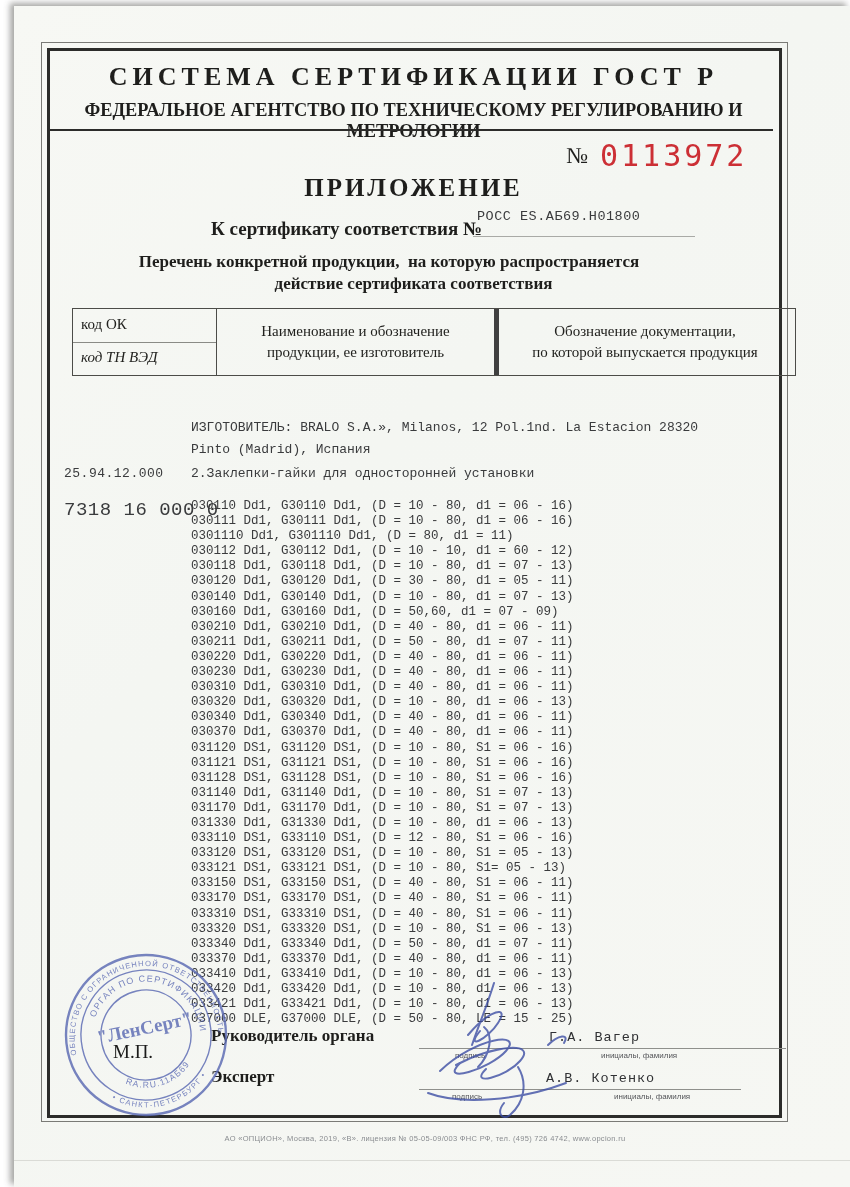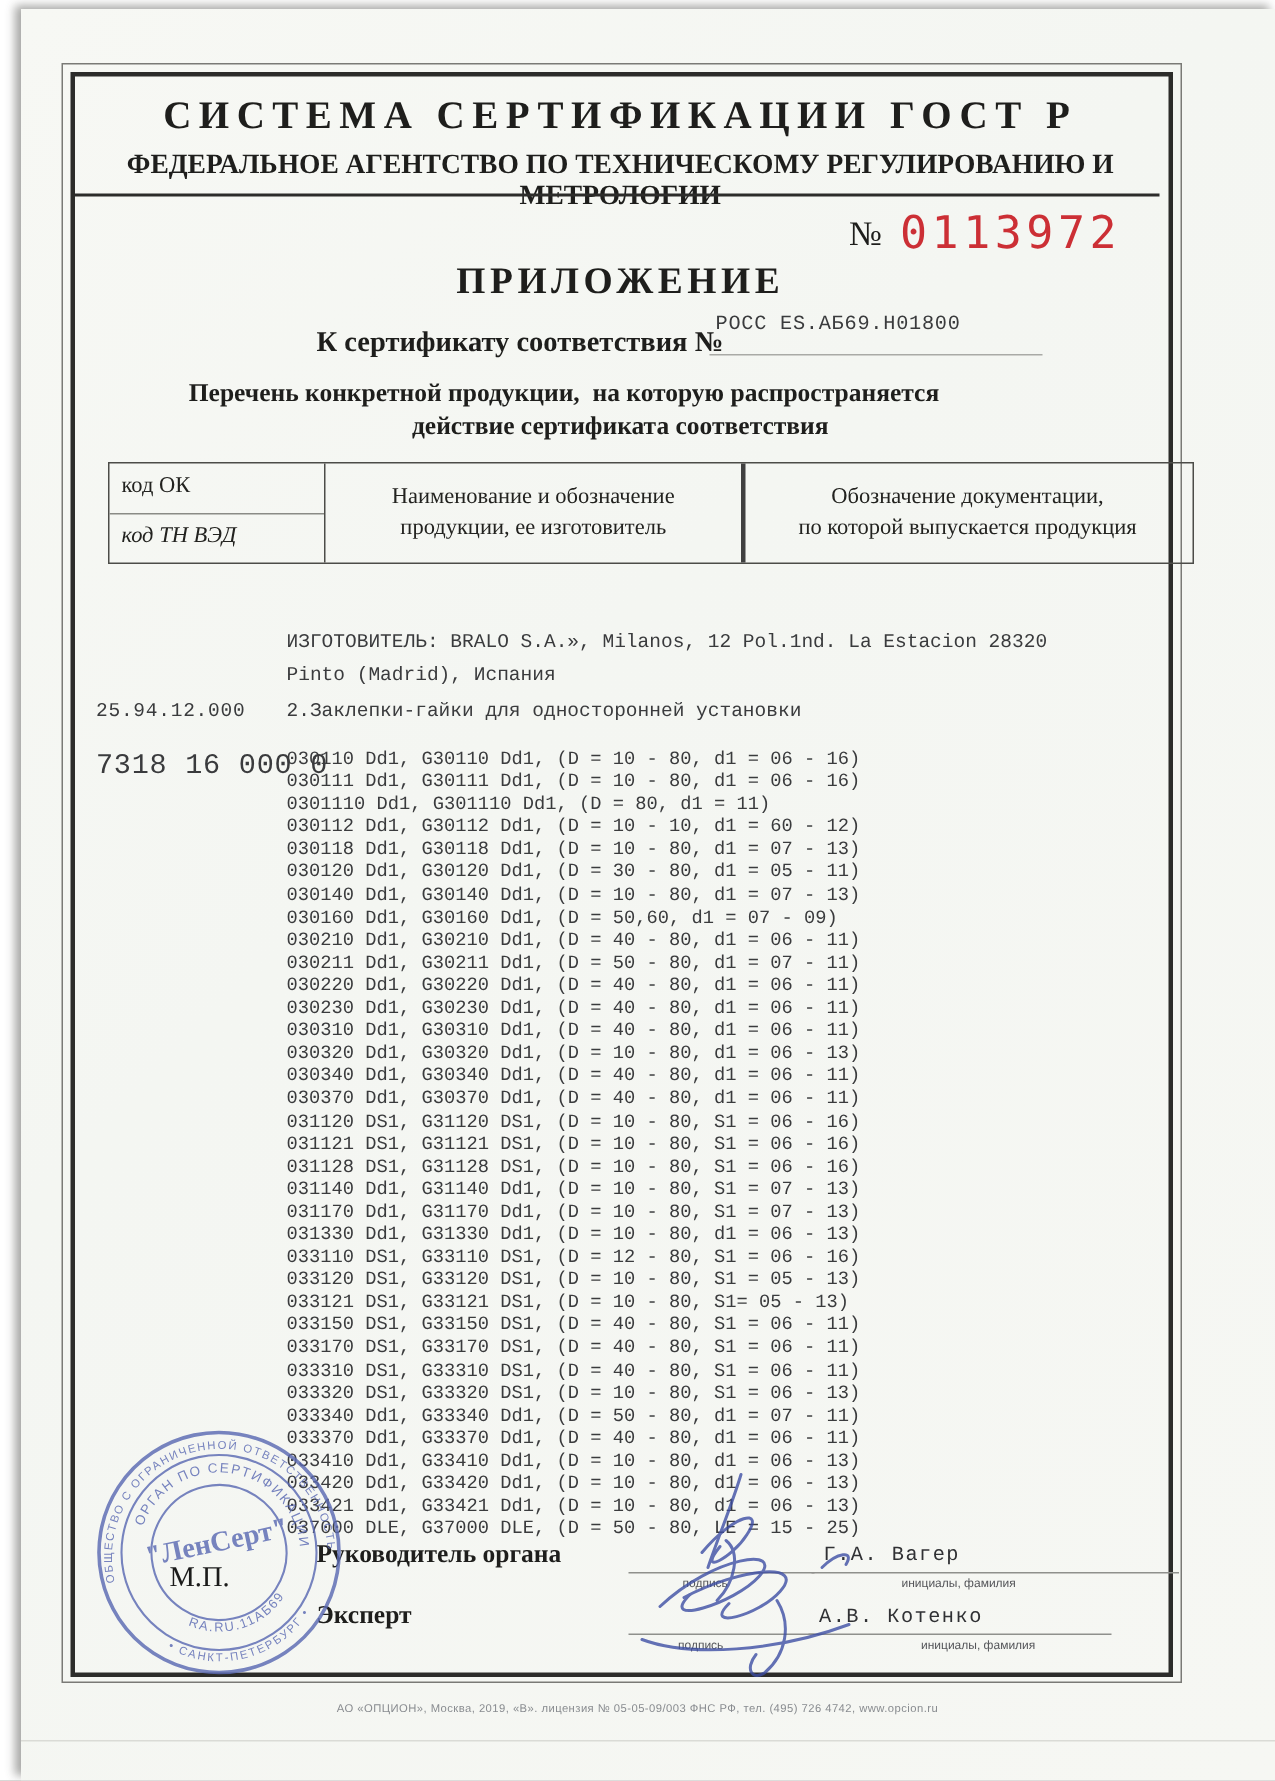--- a/index.html
+++ b/index.html
@@ -20,28 +20,28 @@
   .h1{left:41px;top:62px;width:745px;font-size:26px;letter-spacing:5px;}
   .h2{left:41px;top:100px;width:745px;font-size:18.5px;letter-spacing:0px;transform:scaleX(.99);}
   .hdiv{left:50px;top:129px;width:723px;height:2px;background:#2c2c2a;}
   .numsign{left:566px;top:143px;font-size:23px;color:#1e1e1c;font-family:"Liberation Serif",serif;}
   .numred{left:600px;top:138px;font-size:30px;letter-spacing:3px;color:#cc2f35;
           font-family:"DejaVu Sans Mono", monospace;}
   .title{left:41px;top:174px;width:745px;font-size:25px;letter-spacing:3px;}
   .certlabel{left:211px;top:218px;font-size:19px;}
   .certnum{left:477px;top:209px;font-size:13.5px;letter-spacing:.5px;}
   .certline{left:473px;top:236px;width:222px;height:1px;background:#a9aaa6;}
-  .sub1{left:41px;top:252px;width:670px;font-size:17px;}
+  .sub1{left:41px;top:252px;width:670px;font-size:17px;padding-left:13px;}
   .sub2{left:41px;top:274px;width:745px;font-size:17px;}
   .tbl{left:72px;top:308px;width:722px;height:66px;border:1px solid #4c4c48;}
   .tbl .c1{position:absolute;left:0;top:0;width:143px;height:100%;border-right:1px solid #4c4c48;}
   .tbl .c1a{position:absolute;left:8px;top:7px;font-size:15px;color:#22221f;}
   .tbl .c1div{position:absolute;left:0;top:33px;width:143px;height:1px;background:#8a8b86;}
   .tbl .c1b{position:absolute;left:8px;top:40px;font-size:15px;color:#22221f;font-style:italic;}
-  .tbl .c2{position:absolute;left:144px;top:0;width:277px;height:100%;border-right:3px solid #404040;}
+  .tbl .c2{position:absolute;left:144px;top:0;width:277px;height:100%;border-right:5px solid #404040;}
   .tbl .c3{position:absolute;left:422px;top:0;width:300px;height:100%;}
   .thead{position:absolute;left:0;top:12px;width:100%;text-align:center;font-size:15px;
          color:#22221f;line-height:21px;font-family:"Liberation Serif",serif;}
   .manu{left:191px;top:383px;font-size:13px;line-height:22px;margin-top:34px;}
   .codeok{left:64px;top:466px;font-size:13px;letter-spacing:.5px;}
   .group{left:191px;top:466px;font-size:13px;}
   .codetn{left:64px;top:499px;font-size:19px;letter-spacing:.5px;}
   .plist{left:191px;top:499px;font-size:12.5px;line-height:15.1px;}
   .sig-label1{left:211px;top:1026px;font-size:17px;}
   .sig-label2{left:211px;top:1067px;font-size:17px;}

